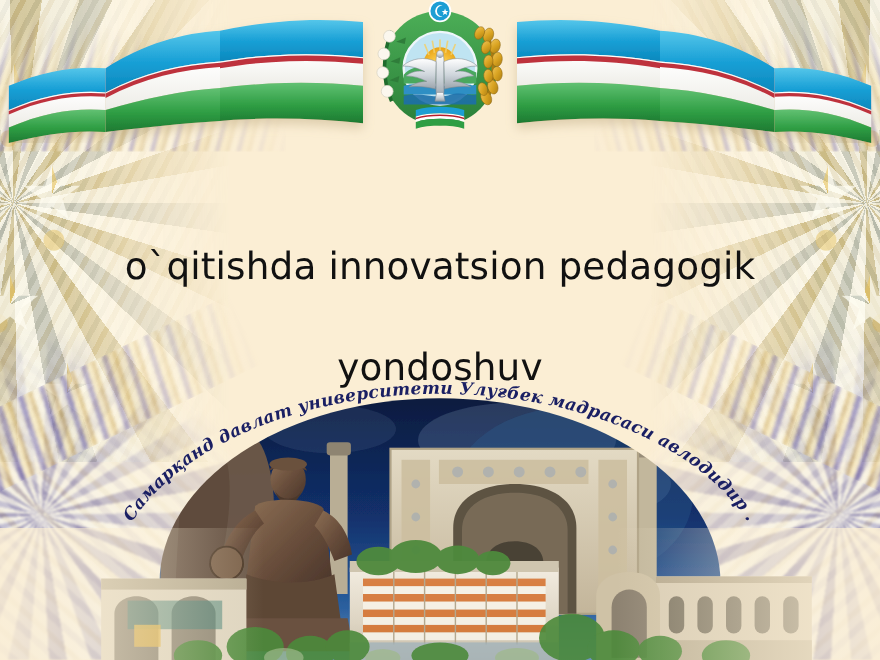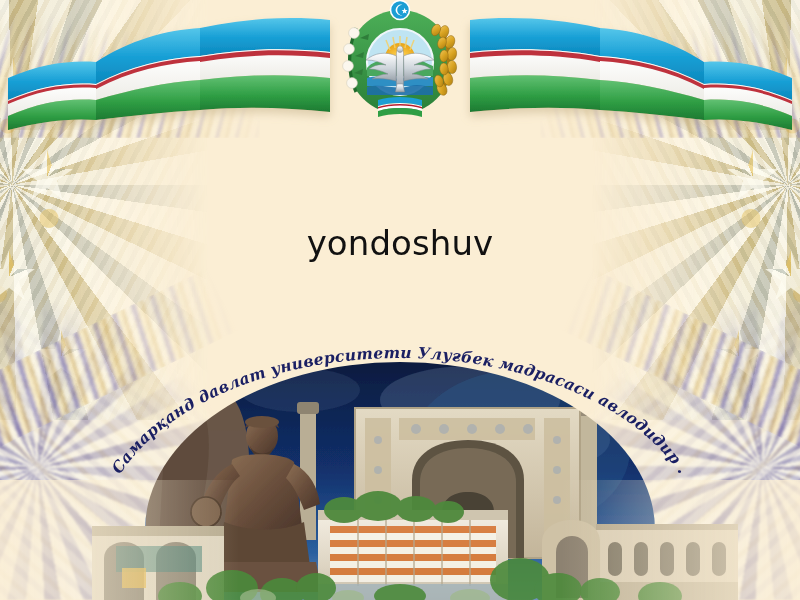--- a/index.html
+++ b/index.html
@@ -307,20 +307,21 @@
           <path d="M-22,-6 C-10,-10 10,-10 22,-6 L22,0 C10,-4 -10,-4 -22,0 Z" fill="#1c9ed4"></path>
           <path d="M-22,0 C-10,-4 10,-4 22,0 L22,5 C10,1 -10,1 -22,5 Z" fill="#ffffff"></path>
           <path d="M-22,1 C-10,-3 10,-3 22,1 L22,2.4 C10,-1.6 -10,-1.6 -22,2.4 Z" fill="#b81f2d"></path>
           <path d="M-22,5 C-10,1 10,1 22,5 L22,11 C10,7 -10,7 -22,11 Z" fill="#2f9e44"></path>
         </g>
       </g>
     </svg>
   </div>
 
   <div id="title" class="nosel" style="color: rgb(17, 17, 17);">
+    <div>o`qitishda innovatsion pedagogik</div>
     <div>yondoshuv</div>
   </div>
 
   <div id="collage">
     <svg width="800" height="270" viewBox="0 0 800 270">
       <defs>
         <clipPath id="ellipseClip">
           <ellipse cx="400" cy="200" rx="255" ry="168"></ellipse>
         </clipPath>
         <linearGradient id="nightsky" x1="0" y1="0" x2="0" y2="1">

